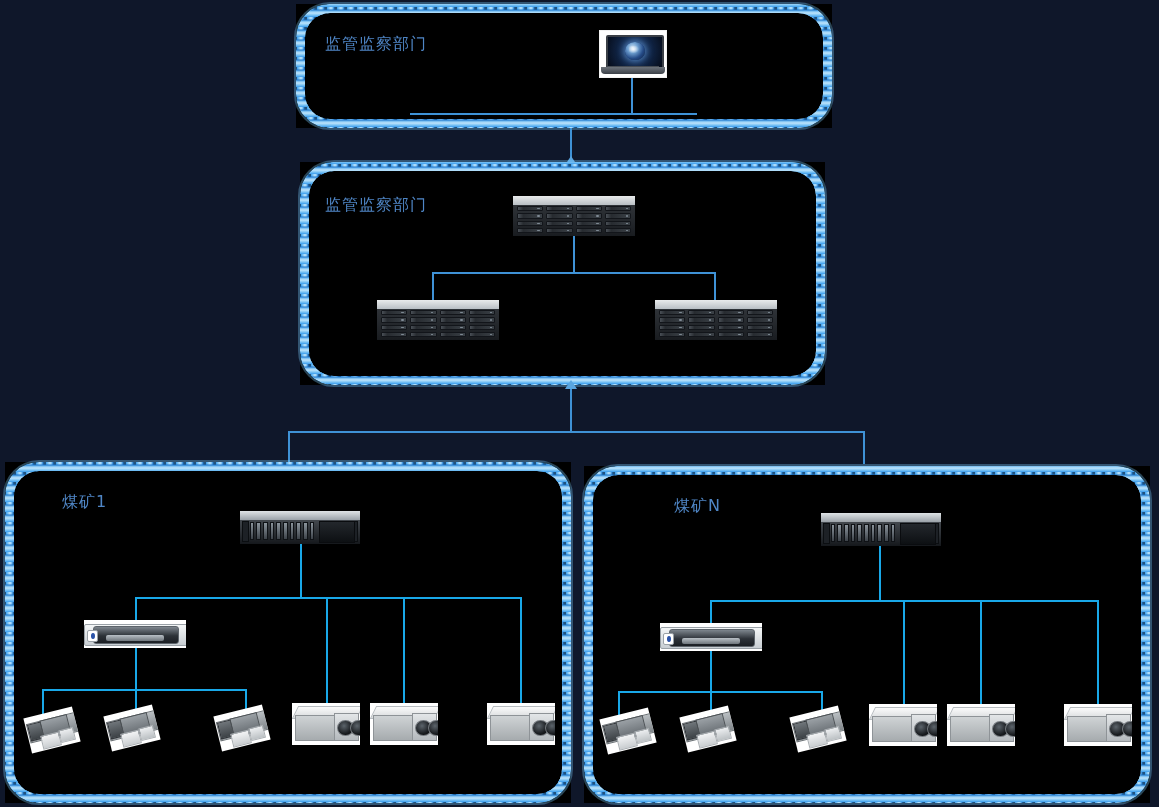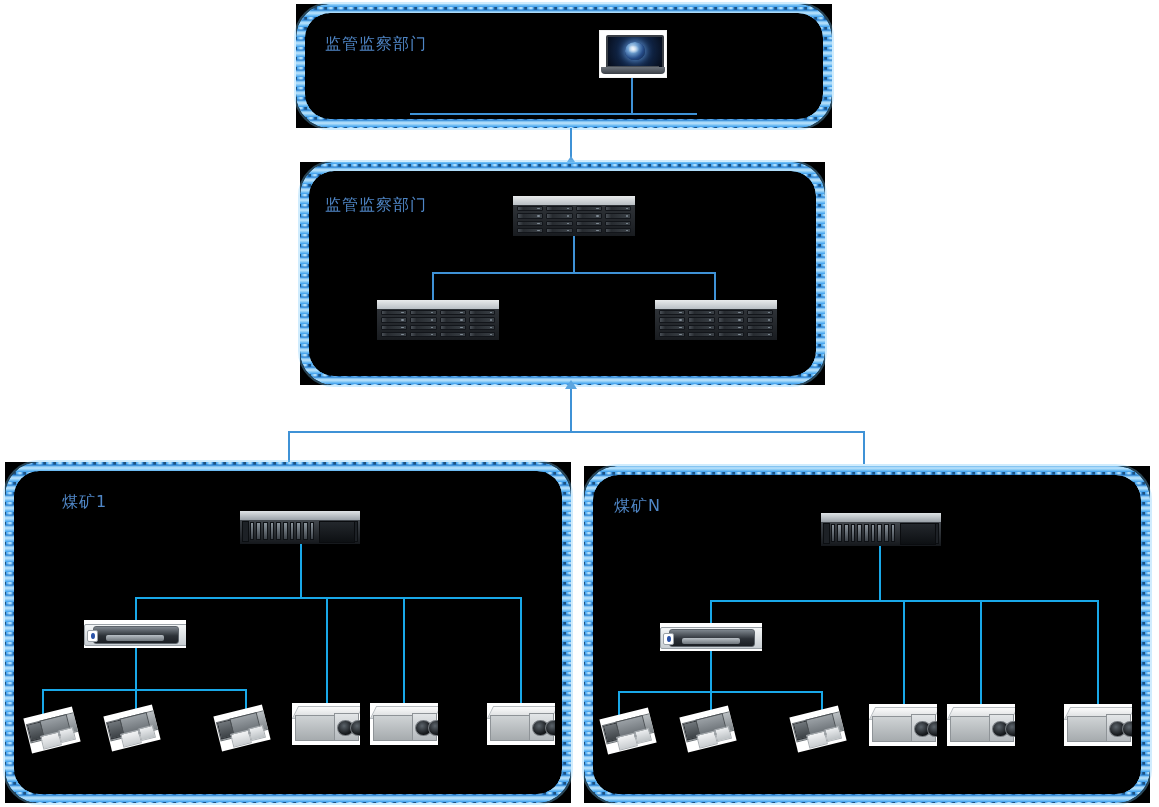--- a/index.html
+++ b/index.html
@@ -1,18 +1,18 @@
 <!DOCTYPE html>
 <html><head>
 <meta charset="utf-8">
 <style>
   html,body{margin:0;padding:0;background:#000;}
   body{width:1159px;height:807px;overflow:hidden;
        font-family:"DejaVu Sans","Liberation Sans",sans-serif;}
-  #stage{position:relative;width:1159px;height:807px;background:#ffffff;}
+  #stage{position:relative;width:1159px;height:807px;background:#0f172a;}
 
   
   .zone{position:absolute;box-sizing:border-box;background:#000;}
   .zone .chain{
     position:absolute;inset:0;border-radius:34px;
     border:9px solid transparent;
     background:
       repeating-linear-gradient(90deg,
         rgba(18,96,190,0)   0px, rgba(18,96,190,0)   1px,
         #3a9ced 1px,  #7fc6f5 3px, #bfe4fb 5px, #6fb9ef 7px,
@@ -377,21 +377,21 @@
     <div class="lens l1"></div>
     <div class="lens l2"></div>
   </div>
 
   <div class="zone" style="left:584px;top:466px;width:566px;height:337px;">
     <div class="rim"></div>
     <div class="chain"></div>
     <div class="chain2"></div>
     <div class="glow"></div>
   </div>
-  <div class="zone-label" style="left:614px;top:498px;">煤矿N</div>
+  <div class="zone-label" style="left:674px;top:498px;">煤矿N</div>
 
   <div class="dev rack2" style="left:821px;top:513px;width:120px;height:33px;">
     <div class="top"></div>
     <div class="body"></div>
     <div class="ear earL"></div>
     <div class="ear earR"></div>
     <div class="bays">
       <div class="b"></div>
         <div class="b"></div>
         <div class="b"></div>

